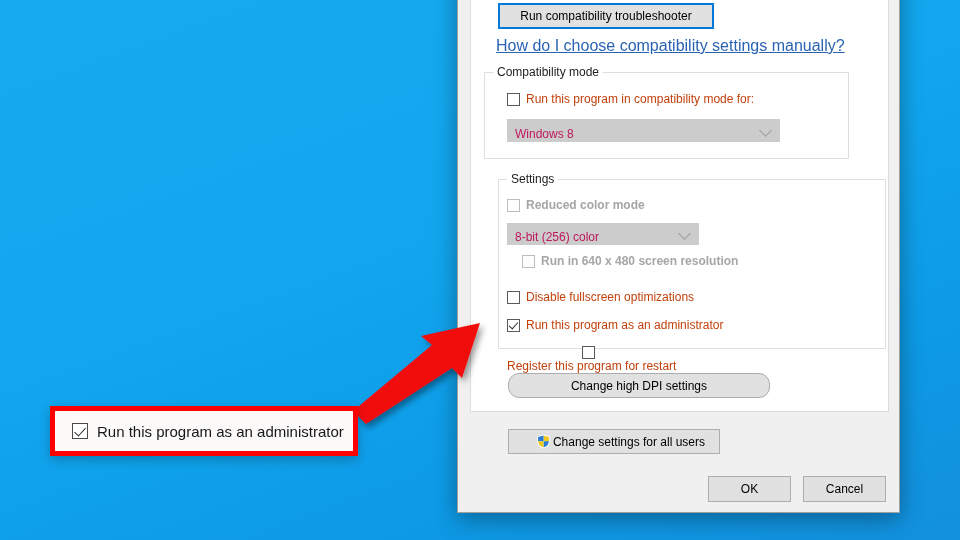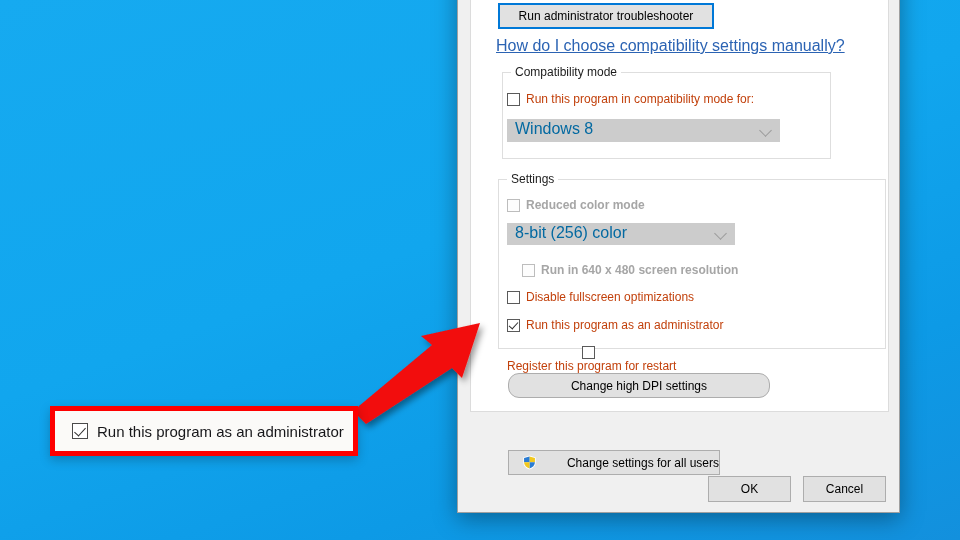--- a/index.html
+++ b/index.html
@@ -91,21 +91,21 @@
     position: absolute;
     top: -8px;
     left: 8px;
     background: #ffffff;
     padding: 0 4px;
     font-size: 12px;
     color: #1c1c1c;
     white-space: nowrap;
   }
 
-  #group-compat { left: 31px; top: 140px; width: 329px; height: 87px; text-align: right; }
+  #group-compat { left: 13px; top: 140px; width: 365px; height: 87px; text-align: right; }
   #group-settings { left: 27px; top: 247px; width: 388px; height: 170px; }
 
   
   .cbrow {
     position: absolute;
     display: flex;
     align-items: center;
     white-space: nowrap;
   }
   .cbox {
@@ -133,58 +133,57 @@
   .cblabel { font-size: 12px; color: #c2410c; }
   .cblabel.disabled { color: #a6a6a6; font-weight: bold; }
 
   
   .combo {
     position: absolute;
     background: #cccccc;
     border: 1px solid #cccccc;
     box-sizing: border-box;
     display: flex;
-    align-items: flex-start;
-    font-size: 16px;
-    color: #0369a1;
+    align-items: flex-end;
+    font-size: 12px;
+    color: #be185d;
     padding-left: 7px;
   }
   .combo .arrow {
     position: absolute;
     right: 9px;
     top: 50%;
     width: 8px;
     height: 8px;
     margin-top: -5px;
     border: solid #9a9a9a;
     border-width: 0 1.5px 1.5px 0;
     transform: rotate(45deg);
   }
 
   #combo-os { left: 36px; top: 187px; width: 273px; height: 23px; }
-  #combo-color { left: 36px; top: 291px; width: 228px; height: 22px; }
+  #combo-color { left: 36px; top: 291px; width: 192px; height: 22px; }
 
   #dpi-btn {
     position: absolute;
     left: 37px;
     top: 441px;
     width: 262px;
     height: 25px;
     border-radius: 11px;
   }
 
   #allusers-btn {
     position: absolute;
     left: 37px;
     top: 497px;
     width: 212px;
     height: 25px;
-    justify-content: space-between;
+    justify-content: center;
     padding-left: 13px;
-    margin-top: 21px;
   }
 
   .shield {
     width: 15px;
     height: 15px;
     margin-right: 2px;
     flex: 0 0 auto;
   }
 
   #footer-buttons {
@@ -241,21 +240,21 @@
 </style>
 </head>
 <body>
 
 <div id="screen">
 
   <div id="dialog">
 
     <div id="tab-panel">
 
-      <div class="dlg-button" id="troubleshooter-btn">Run administrator troubleshooter</div>
+      <div class="dlg-button" id="troubleshooter-btn">Run compatibility troubleshooter</div>
 
       <div id="help-link">How do I choose compatibility settings manually?</div>
 
       <div class="groupbox" id="group-compat">
         <div class="groupbox-title">Compatibility mode</div>
       </div>
 
       <div class="cbrow" style="left:36px; top:160px;">
         <span class="cbox"></span>
         <span class="cblabel">Run this program in compatibility mode for:</span>
@@ -273,21 +272,21 @@
       <div class="cbrow" style="left:36px; top:266px;">
         <span class="cbox disabled"></span>
         <span class="cblabel disabled">Reduced color mode</span>
       </div>
 
       <div class="combo" id="combo-color">
         <span>8-bit (256) color</span>
         <span class="arrow"></span>
       </div>
 
-      <div class="cbrow" style="left:36px; top:331px;padding-left:15px;">
+      <div class="cbrow" style="left:36px; top:322px;padding-left:15px;">
         <span class="cbox disabled"></span>
         <span class="cblabel disabled">Run in 640 x 480 screen resolution</span>
       </div>
 
       <div class="cbrow" style="left:36px; top:358px;">
         <span class="cbox"></span>
         <span class="cblabel">Disable fullscreen optimizations</span>
       </div>
 
       <div class="cbrow" style="left:36px; top:386px;">

